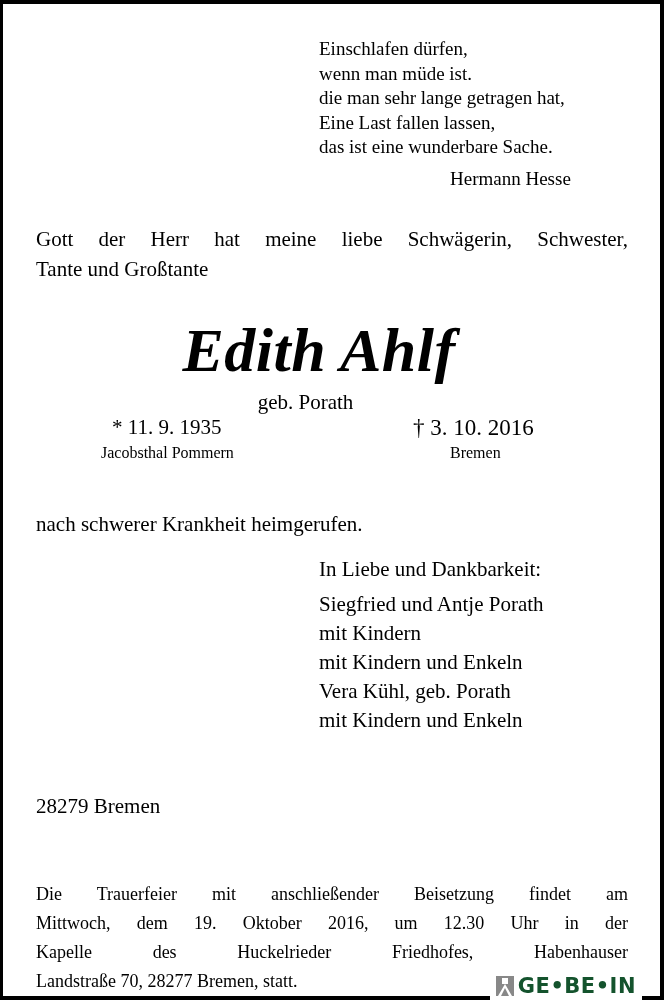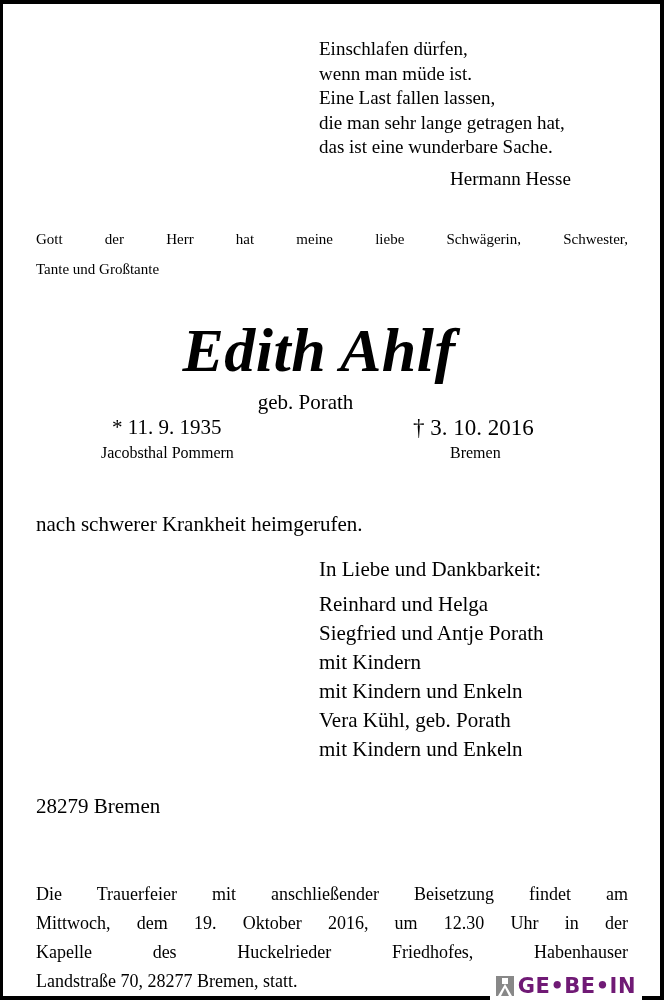--- a/index.html
+++ b/index.html
@@ -3,70 +3,69 @@
 <meta charset="utf-8">
 <style>
   html, body { margin:0; padding:0; background:#fff; }
   body { width:664px; height:1000px; position:relative; overflow:hidden;
          font-family:"Liberation Serif", "DejaVu Serif", serif; color:#000; }
   .frame { position:absolute; left:0; top:0; width:664px; height:1000px; box-sizing:border-box;
            border-top:4px solid #000; border-left:3px solid #000; border-right:4px solid #000; border-bottom:4px solid #000; }
   .abs { position:absolute; white-space:nowrap; }
   .poem { left:319px; top:37px; font-size:19px; line-height:24.5px; }
   .author { left:450px; top:168px; font-size:19px; }
-  .intro { left:36px; top:224px; width:592px; font-size:15px; line-height:30px; white-space:normal; text-align:justify; }
+  .intro { left:36px; top:224px; width:592px; font-size:21px; line-height:30px; white-space:normal; text-align:justify; }
   .intro .l1 { display:block; text-align:justify; text-align-last:justify; }
   .name { left:0; width:638px; top:315px; text-align:center; font-size:62px; font-weight:bold; font-style:italic; letter-spacing:0.5px; }
   .maiden { left:0; width:611px; top:390px; text-align:center; font-size:21px; }
   .birth { left:112px; top:415px; font-size:21px; }
   .death { left:413px; top:415px; font-size:23px; }
   .bplace { left:101px; top:444px; font-size:16px; }
   .dplace { left:450px; top:444px; font-size:16px; }
   .called { left:36px; top:512px; font-size:21px; }
   .thanks { left:319px; top:557px; font-size:21px; }
   .family { left:319px; top:590px; font-size:21px; line-height:29px; }
   .city { left:36px; top:794px; font-size:21px; }
   .service { left:36px; top:880px; width:592px; font-size:18px; line-height:29px; white-space:normal; }
   .service .ln { display:block; text-align:justify; text-align-last:justify; }
   .service .ln.last { text-align-last:left; }
   .logo { right:22px; bottom:0; height:28px; background:#fff; padding:0 6px; display:flex; align-items:center;
-          color:#701a75; font-family:"DejaVu Sans", sans-serif; font-weight:bold; font-size:21px; letter-spacing:0.5px;text-align:center; }
+          color:#14532d; font-family:"DejaVu Sans", sans-serif; font-weight:bold; font-size:21px; letter-spacing:0.5px;text-align:center; }
   .logo .mark { width:18px; height:20px; margin-right:4px; }
 </style>
 </head>
 <body>
 
 <div class="frame"></div>
 
 <div class="abs poem">
   <div>Einschlafen dürfen,</div>
   <div>wenn man müde ist.</div>
+  <div>die man sehr lange getragen hat,</div>
   <div>Eine Last fallen lassen,</div>
-  <div>die man sehr lange getragen hat,</div>
   <div>das ist eine wunderbare Sache.</div>
 </div>
 <div class="abs author">Hermann Hesse</div>
 
 <div class="abs intro">
   <span class="l1">Gott der Herr hat meine liebe Schwägerin, Schwester,</span>
   <span>Tante und Großtante</span>
 </div>
 
 <div class="abs name">Edith Ahlf</div>
 <div class="abs maiden">geb. Porath</div>
 <div class="abs birth">* 11. 9. 1935</div>
 <div class="abs death">† 3. 10. 2016</div>
 <div class="abs bplace">Jacobsthal Pommern</div>
 <div class="abs dplace">Bremen</div>
 
 <div class="abs called">nach schwerer Krankheit heimgerufen.</div>
 
 <div class="abs thanks">In Liebe und Dankbarkeit:</div>
 <div class="abs family">
-  <div>Reinhard und Helga</div>
   <div>Siegfried und Antje Porath</div>
   <div>mit Kindern</div>
   <div>mit Kindern und Enkeln</div>
   <div>Vera Kühl, geb. Porath</div>
   <div>mit Kindern und Enkeln</div>
 </div>
 
 <div class="abs city">28279 Bremen</div>
 
 <div class="abs service">

